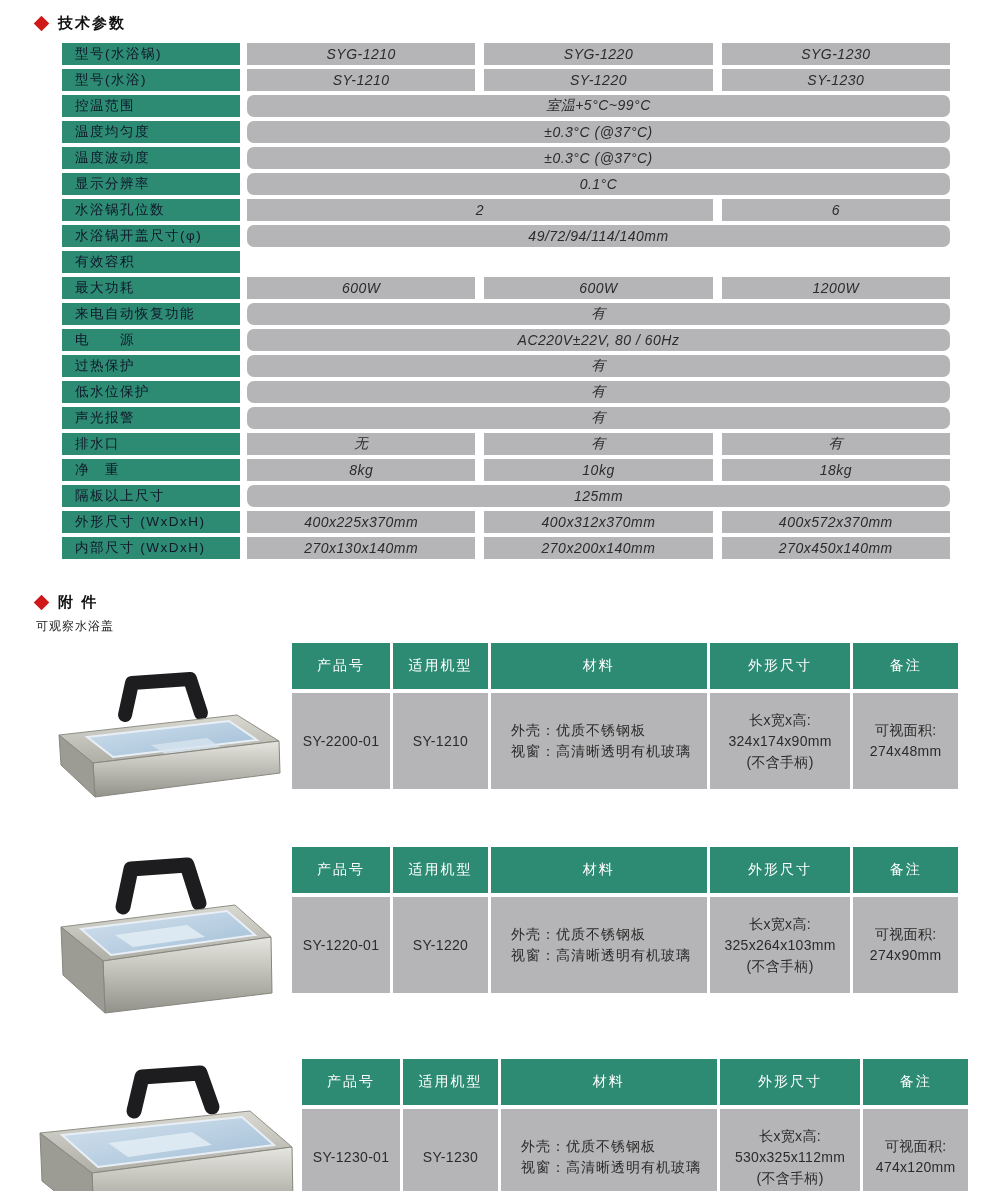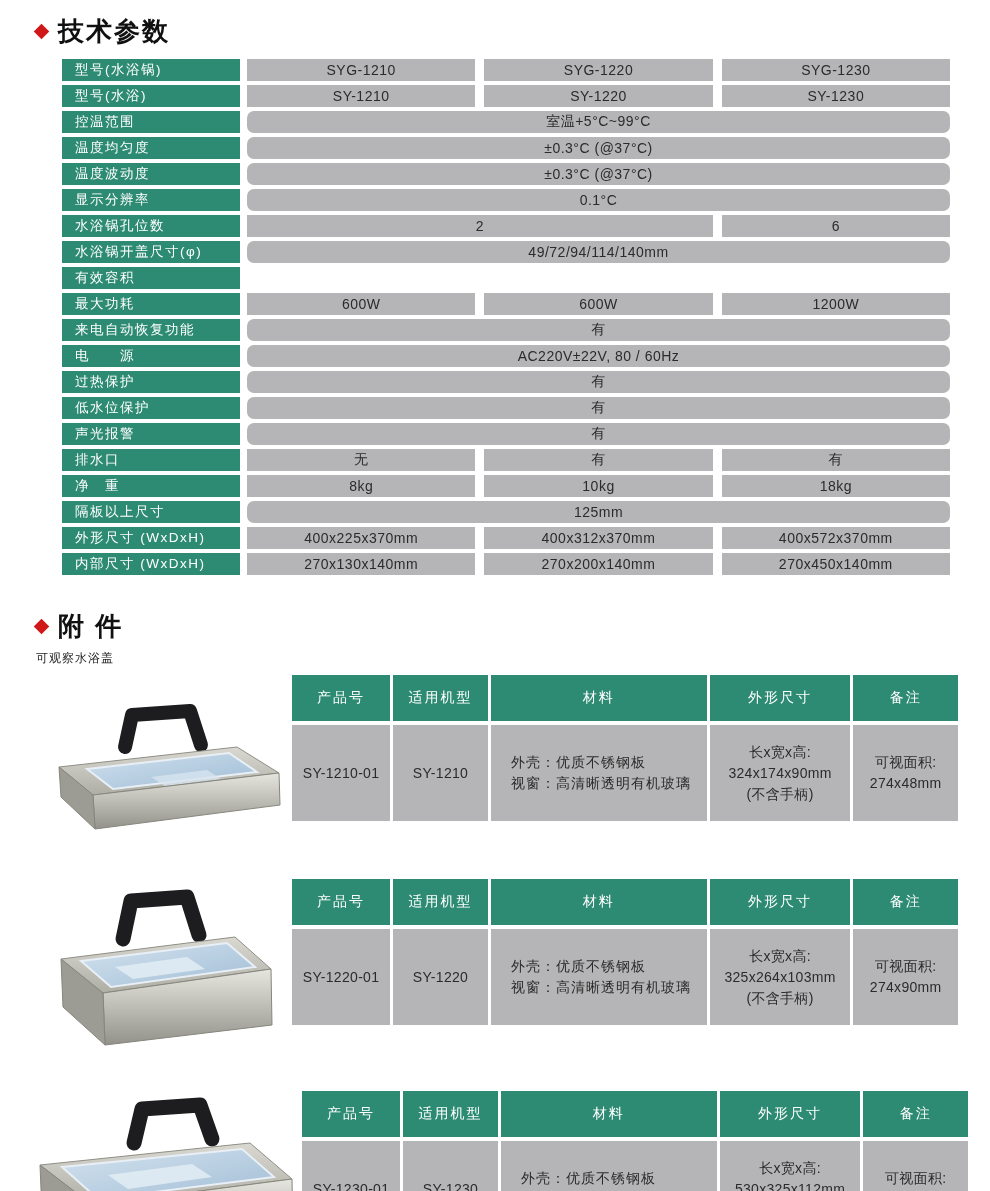--- a/index.html
+++ b/index.html
@@ -11,31 +11,31 @@
   *{box-sizing:border-box;}
   html,body{margin:0;padding:0;}
   body{
     width:990px;height:1191px;background:#ffffff;
     font-family:"Liberation Sans","DejaVu Sans",sans-serif;
     color:var(--ink);position:relative;overflow:hidden;
   }
   
   .section-title{
     display:flex;align-items:center;gap:11px;
-    font-size:26px;font-weight:bold;color:#101010;letter-spacing:2px;text-align:right;
+    font-size:15px;font-weight:bold;color:#101010;letter-spacing:2px;text-align:right;
   }
   .diamond{width:11px;height:11px;background:var(--red);transform:rotate(45deg);flex:0 0 auto;}
 
   
   .tech{padding:14px 0 0 36px;}
   .spec-table{margin:10px 0 0 26px;width:888px;}
   .spec-row{display:grid;grid-template-columns:178px 1fr;column-gap:7px;height:22px;margin-bottom:4px;}
-  .spec-vals{display:grid;grid-template-columns:repeat(3,1fr);column-gap:9px;height:22px;}
+  .spec-vals{display:grid;grid-template-columns:repeat(3,1fr);column-gap:9px;height:22px;font-style:italic;}
   .label-cell{
-    background:var(--green);color:#ffffff;font-size:13.5px;
+    background:var(--green);color:#0f172a;font-size:13.5px;
     display:flex;align-items:center;padding-left:13px;letter-spacing:1.5px;white-space:pre;
   }
   .val-cell{
     background:var(--gray);color:var(--ink);font-size:14px;
     display:flex;align-items:center;justify-content:center;letter-spacing:.5px;
   }
   .span3{grid-column:1/4;border-radius:7px;}
   .span2{grid-column:1/3;}
 
   
@@ -266,21 +266,21 @@
     </div>
     <div class="acc-table">
       <div class="acc-grid acc-head">
         <div class="hcell">产品号</div>
         <div class="hcell">适用机型</div>
         <div class="hcell">材料</div>
         <div class="hcell">外形尺寸</div>
         <div class="hcell">备注</div>
       </div>
       <div class="acc-grid acc-body">
-        <div class="bcell">SY-1210-01</div>
+        <div class="bcell">SY-2200-01</div>
         <div class="bcell">SY-1210</div>
         <div class="bcell left">
           <span>外壳：优质不锈钢板</span>
           <span>视窗：高清晰透明有机玻璃</span>
         </div>
         <div class="bcell">
           <span>长x宽x高:</span>
           <span>324x174x90mm</span>
           <span>(不含手柄)</span>
         </div>

